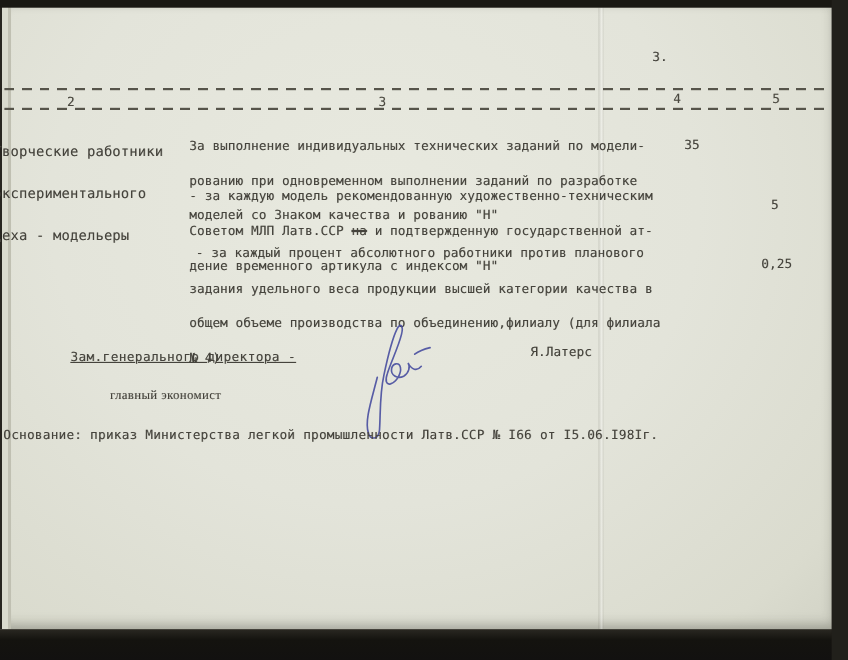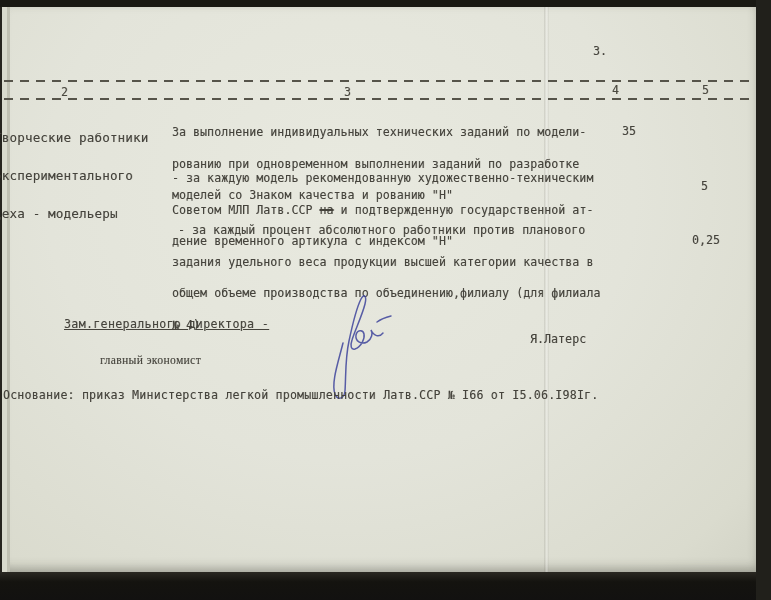--- a/index.html
+++ b/index.html
@@ -79,21 +79,21 @@
     <div>общем объеме производства по объединению,филиалу (для филиала</div>
     <div>№ 4)</div>
   </div>
 
   <div class="txt" style="left:610px;top:126px;margin-left:12px;">35</div>
   <div class="txt" style="left:701px;top:181px;">5</div>
   <div class="txt" style="left:692px;top:235px;text-align:center;">0,25</div>
 
   <div class="txt" style="left:64px;top:319px;letter-spacing:.4px;text-decoration:underline;">Зам.генерального директора -</div>
   <div class="txt" style="left:100px;top:355px;letter-spacing:.4px;font-family:Liberation Serif, serif;">главный экономист</div>
-  <div class="txt" style="left:482px;top:334px;margin-left:48px;">Я.Латерс</div>
+  <div class="txt" style="left:482px;top:315px;">Я.Латерс</div>
 
   <svg class="sig-svg" width="84" height="115" viewBox="0 0 84 115">
     <g fill="none" stroke="#444a9e" stroke-width="1.5" stroke-linecap="round" opacity="0.88">
       <path d="M 25,52 C 20,72 13,92 17,103 C 19,109 26,109 27,100
                C 28,86 27,68 31,50 C 35,31 39,16 43,8 C 46,2 49,5 47,13
                C 44,25 37,39 34,49 C 32,55 33,59 37,58 C 43,56 47,48 46,43
                C 45,38 39,39 38,44 C 37,50 43,54 49,51 C 54,48 55,42 53,39
                C 56,45 61,47 65,42"></path>
       <path d="M 59,31 C 63,28 69,26 73,25"></path>
     </g>

